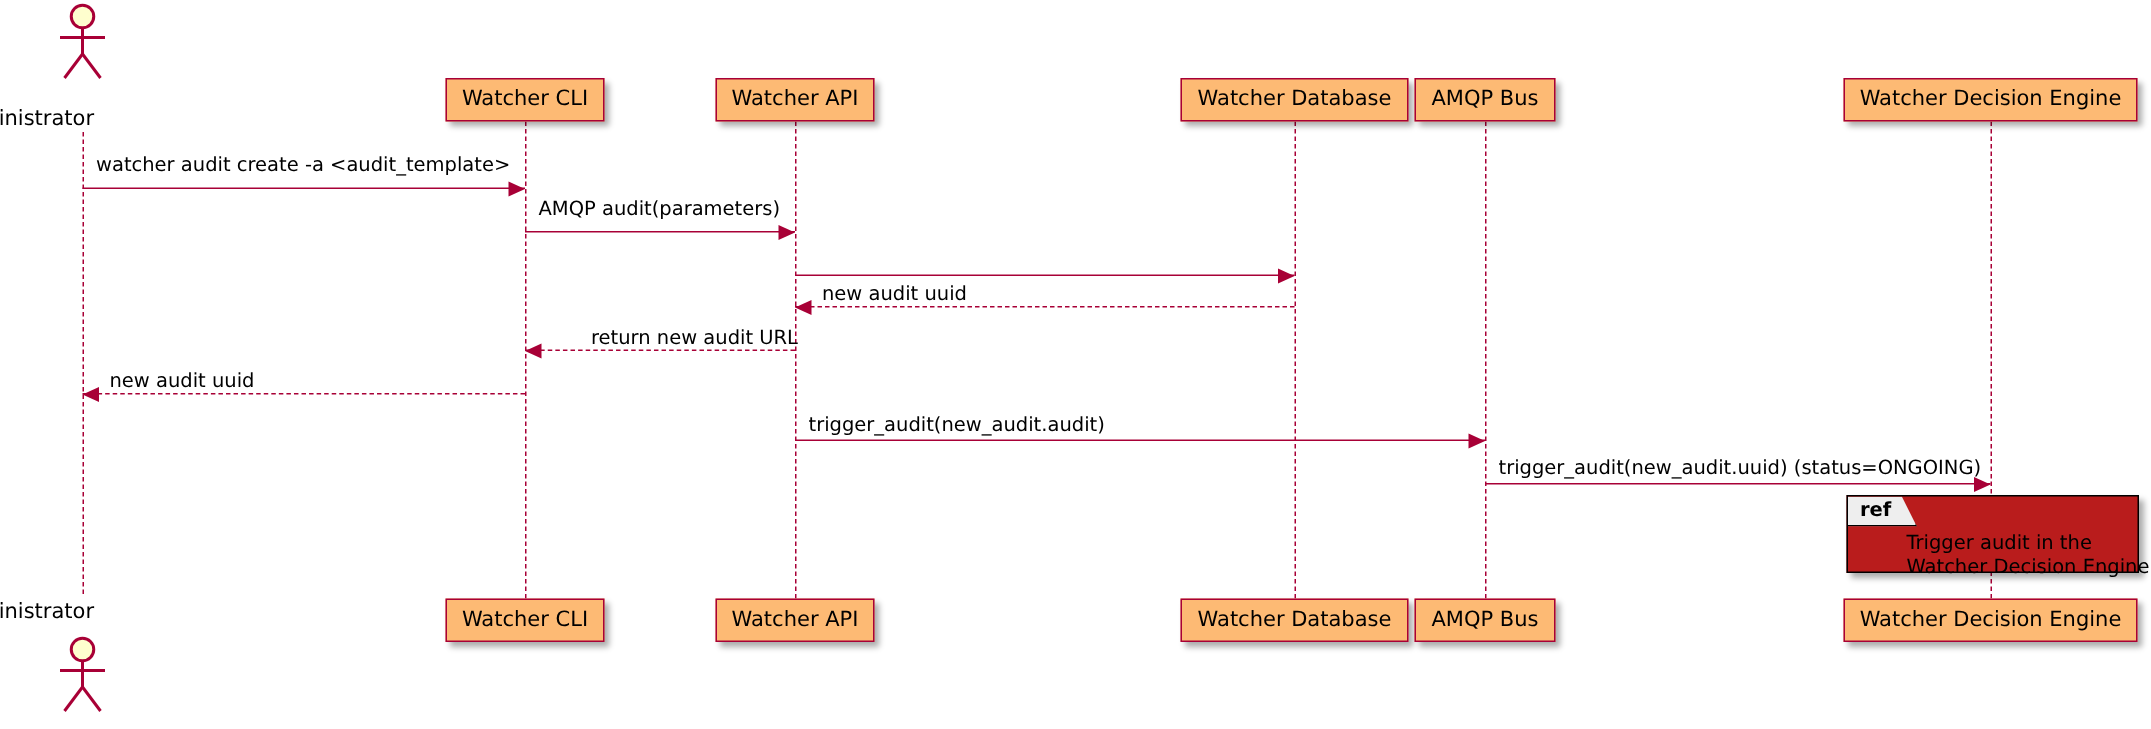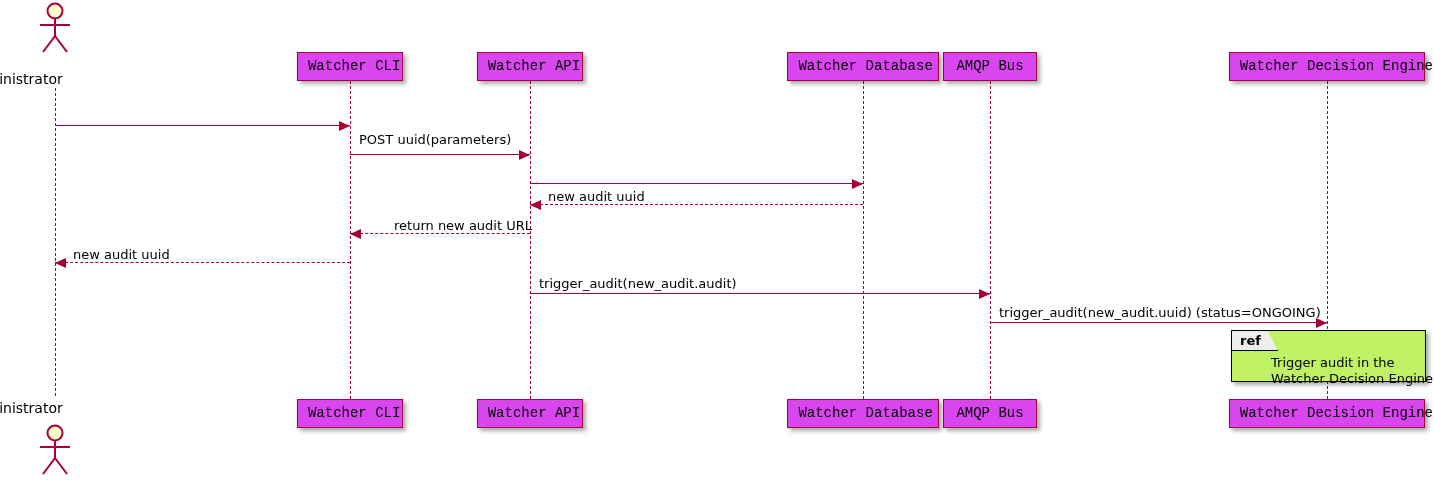--- a/index.html
+++ b/index.html
@@ -14,31 +14,30 @@
     position: relative;
     width: 1434px;
     height: 486px;
     background: #FFFFFF;
     overflow: hidden;
   }
   
   .participant {
     position: absolute;
     box-sizing: border-box;
-    background: #d946ef;
+    background: #fdba74;
     border: 1.5px solid #A80036;
     color: #000000;
     font-size: 14px;
     line-height: 1;
     text-align: center;
     white-space: nowrap;
     padding: 6px 10px 7px 10px;
     box-shadow: 3px 3px 4px rgba(0,0,0,0.33);
     z-index: 5;
-    font-family: Liberation Mono, monospace;
   }
   
   .actor-label {
     position: absolute;
     font-size: 14px;
     color: #000000;
     white-space: nowrap;
     z-index: 5;
   }
   .actor-fig {
@@ -82,21 +81,21 @@
     font-size: 13px;
     color: #000000;
     white-space: nowrap;
     z-index: 4;
     line-height: 1;
   }
   
   .ref-box {
     position: absolute;
     box-sizing: border-box;
-    background: #bef264;
+    background: #b91c1c;
     border: 1.5px solid #000000;
     box-shadow: 3px 3px 4px rgba(0,0,0,0.33);
     z-index: 6;
   }
   .ref-tab {
     position: absolute;
     left: 0; top: 0;
     background: #EEEEEE;
     border-right: 1.5px solid #000000;
     border-bottom: 1.5px solid #000000;
@@ -153,23 +152,24 @@
     <div class="participant" style="left: 1228.77px; top: 52px; width: 196.453px;">Watcher Decision Engine</div>
     <div class="participant" style="left: 1228.77px; top: 399px; width: 196.453px;">Watcher Decision Engine</div>
     <div class="lifeline" style="left: 55px; top: 88px; height: 308px;"></div>
     <div class="lifeline" style="left: 350px; top: 81px; height: 318px;"></div>
     <div class="lifeline" style="left: 530px; top: 81px; height: 318px;"></div>
     <div class="lifeline" style="left: 863px; top: 81px; height: 318px;"></div>
     <div class="lifeline" style="left: 990px; top: 81px; height: 318px;"></div>
     <div class="lifeline" style="left: 1327px; top: 81px; height: 318px;"></div>
     <div class="msg-line" style="left: 55px; top: 125px; width: 295px;"></div>
     <div class="arrow-head right" style="left: 339px; top: 121px;"></div>
+    <div class="msg-label" style="left: 64px; top: 104px;">watcher audit create -a &lt;audit_template&gt;</div>
     <div class="msg-line" style="left: 350px; top: 154px; width: 180px;"></div>
     <div class="arrow-head right" style="left: 519px; top: 150px;"></div>
-    <div class="msg-label" style="left: 359px; top: 133px;">POST uuid(parameters)</div>
+    <div class="msg-label" style="left: 359px; top: 133px;">AMQP audit(parameters)</div>
     <div class="msg-line" style="left: 530px; top: 183px; width: 333px;"></div>
     <div class="arrow-head right" style="left: 852px; top: 179px;"></div>
     <div class="msg-line dotted" style="left: 530px; top: 204px; width: 333px;"></div>
     <div class="arrow-head left" style="left: 530px; top: 200px;"></div>
     <div class="msg-label" style="left: 548px; top: 190px;">new audit uuid</div>
     <div class="msg-line dotted" style="left: 350px; top: 233px; width: 180px;"></div>
     <div class="arrow-head left" style="left: 350px; top: 229px;"></div>
     <div class="msg-label" style="left: 368px; top: 219px; margin-left: 26px;">return new audit URL</div>
     <div class="msg-line dotted" style="left: 55px; top: 262px; width: 295px;"></div>
     <div class="arrow-head left" style="left: 55px; top: 258px;"></div>

